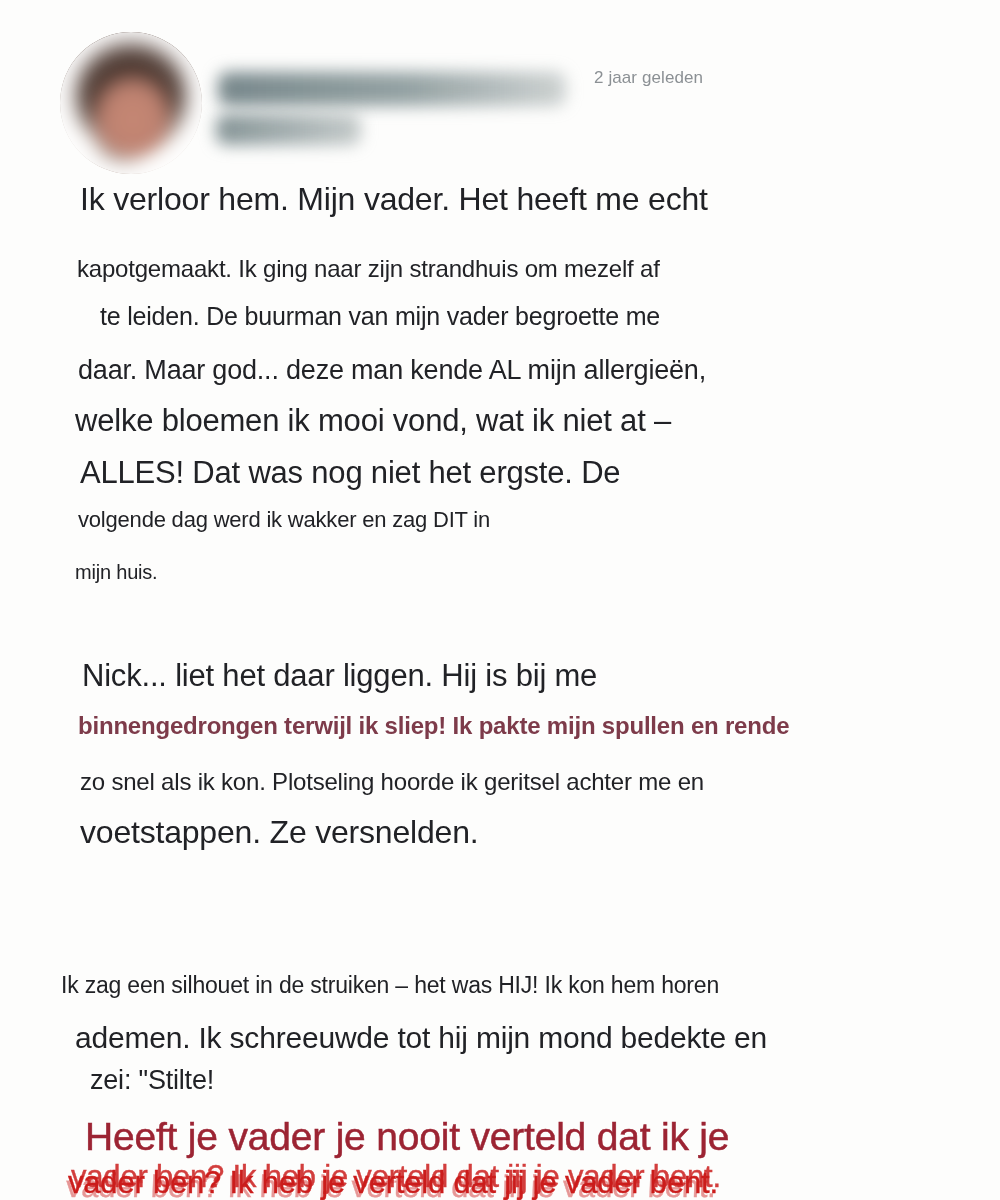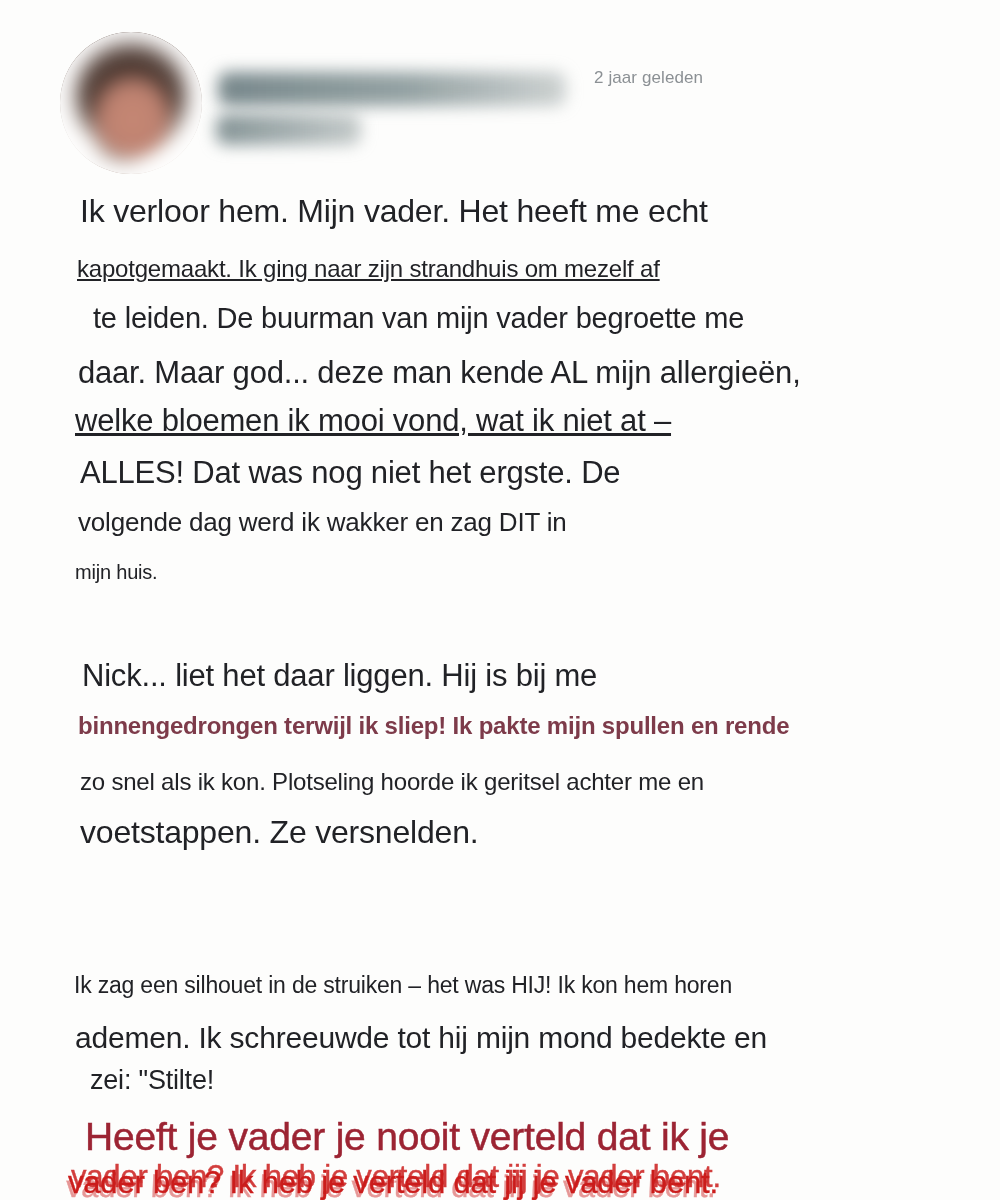--- a/index.html
+++ b/index.html
@@ -41,33 +41,33 @@
   .timestamp{
     position:absolute;left:594px;top:68px;
     font-size:17px;color:var(--timestamp,#8b9094);letter-spacing:.1px;
   }
 
   
   .line{
     position:absolute;margin:0;white-space:nowrap;line-height:1.1;
     color:var(--text,#212226);letter-spacing:-.2px;
   }
-  .l1 {top:194px;left:80px;font-size:32px;}
-  .l2 {top:256px;left:77px;font-size:24px;text-decoration:underline;}
-  .l3 {top:303px;left:93px;font-size:29px;}
-  .l4 {top:356px;left:78px;font-size:31px;}
-  .l5 {top:404px;left:75px;font-size:31px;text-decoration:underline;}
+  .l1 {top:182px;left:80px;font-size:32px;}
+  .l2 {top:256px;left:77px;font-size:24px;}
+  .l3 {top:303px;left:100px;font-size:25px;}
+  .l4 {top:356px;left:78px;font-size:27px;}
+  .l5 {top:404px;left:75px;font-size:31px;}
   .l6 {top:456px;left:80px;font-size:31px;}
-  .l7 {top:508px;left:78px;font-size:26px;text-align:right;}
+  .l7 {top:508px;left:78px;font-size:22px;text-align:right;}
   .l8 {top:561px;left:75px;font-size:20px;}
   .l9 {top:659px;left:82px;font-size:31px;}
   .l10{top:713px;left:78px;font-size:24px;color:var(--maroon,#7d3b4a);font-weight:bold;}
   .l11{top:769px;left:80px;font-size:24px;text-align:center;}
   .l12{top:815px;left:80px;font-size:32px;}
-  .l13{top:973px;left:74px;font-size:23px;}
+  .l13{top:973px;left:61px;font-size:23px;}
   .l14{top:1021px;left:75px;font-size:30px;}
   .l15{top:1066px;left:90px;font-size:27px;}
   .l16{
     top:1116px;left:85px;font-size:39px;
     color:var(--crimson,#9c2433);
     text-align:center;
     -webkit-text-stroke:.5px currentColor;
   }
   .l17{
     top:1166px;left:68px;font-size:31px;

